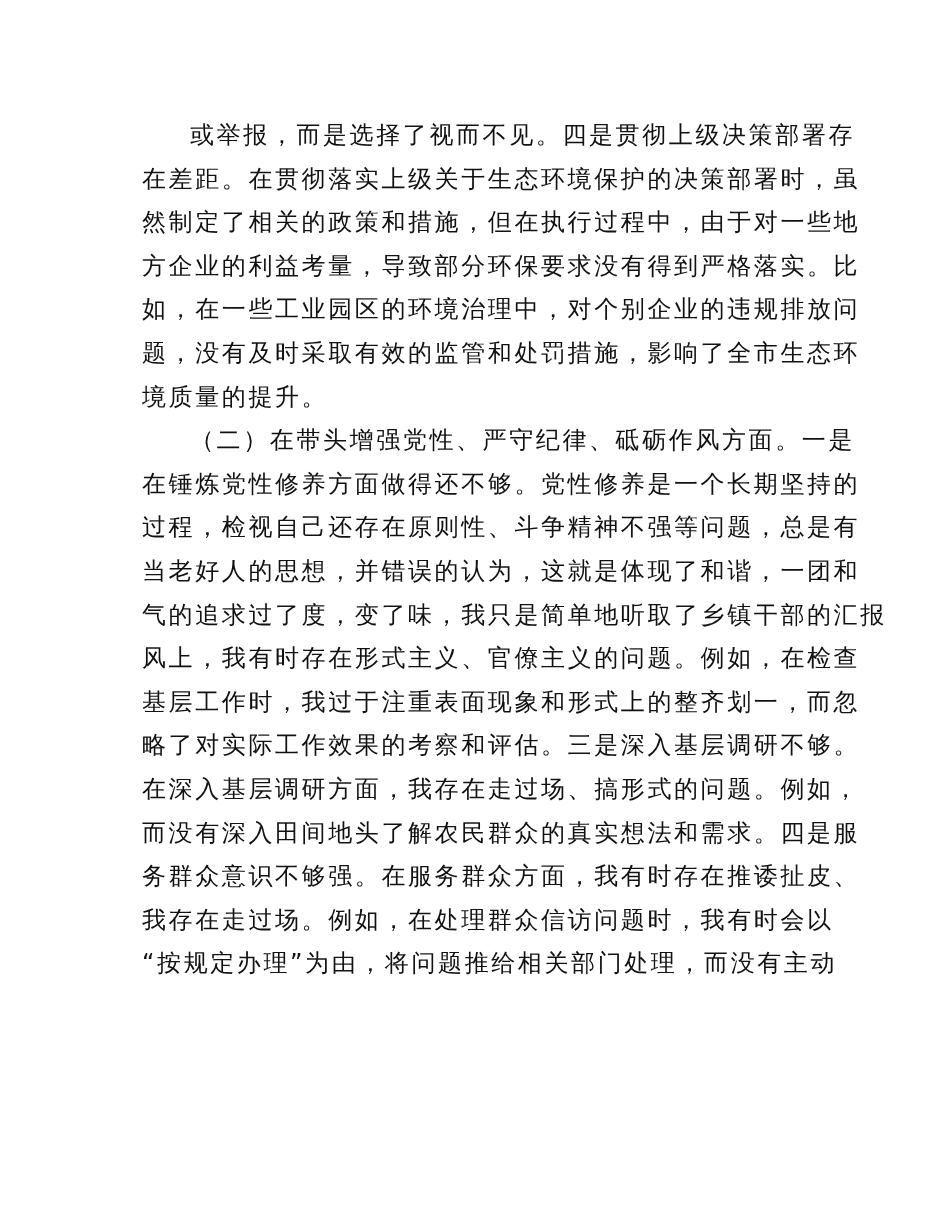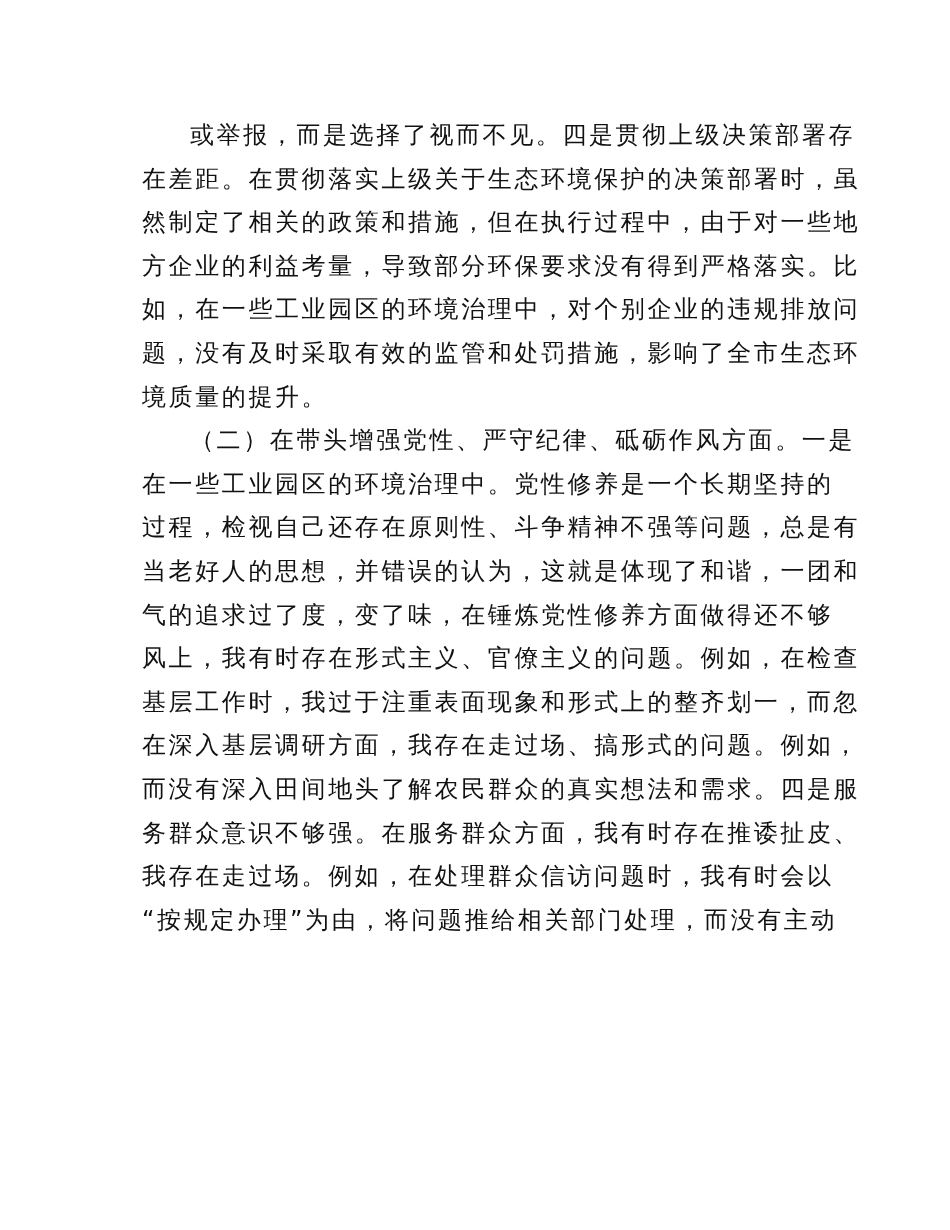--- a/index.html
+++ b/index.html
@@ -40,25 +40,26 @@
     <div class="line indent">或举报，而是选择了视而不见。四是贯彻上级决策部署存</div>
     <div class="line">在差距。在贯彻落实上级关于生态环境保护的决策部署时，虽</div>
     <div class="line">然制定了相关的政策和措施，但在执行过程中，由于对一些地</div>
     <div class="line">方企业的利益考量，导致部分环保要求没有得到严格落实。比</div>
     <div class="line">如，在一些工业园区的环境治理中，对个别企业的违规排放问</div>
     <div class="line">题，没有及时采取有效的监管和处罚措施，影响了全市生态环</div>
     <div class="line">境质量的提升。</div>
   </div>
   <div>
     <div class="line indent">（二）在带头增强党性、严守纪律、砥砺作风方面。一是</div>
-    <div class="line">在一些工业园区的环境治理中。党性修养是一个长期坚持的</div>
+    <div class="line">在锤炼党性修养方面做得还不够。党性修养是一个长期坚持的</div>
     <div class="line">过程，检视自己还存在原则性、斗争精神不强等问题，总是有</div>
     <div class="line">当老好人的思想，并错误的认为，这就是体现了和谐，一团和</div>
-    <div class="line">气的追求过了度，变了味，在锤炼党性修养方面做得还不够</div>
+    <div class="line">气的追求过了度，变了味，我只是简单地听取了乡镇干部的汇报</div>
     <div class="line">风上，我有时存在形式主义、官僚主义的问题。例如，在检查</div>
     <div class="line">基层工作时，我过于注重表面现象和形式上的整齐划一，而忽</div>
+    <div class="line">略了对实际工作效果的考察和评估。三是深入基层调研不够。</div>
     <div class="line">在深入基层调研方面，我存在走过场、搞形式的问题。例如，</div>
     <div class="line">而没有深入田间地头了解农民群众的真实想法和需求。四是服</div>
     <div class="line">务群众意识不够强。在服务群众方面，我有时存在推诿扯皮、</div>
     <div class="line">我存在走过场。例如，在处理群众信访问题时，我有时会以</div>
     <div class="line">“按规定办理”为由，将问题推给相关部门处理，而没有主动</div>
   </div>
 </div>
 
 </body></html>

